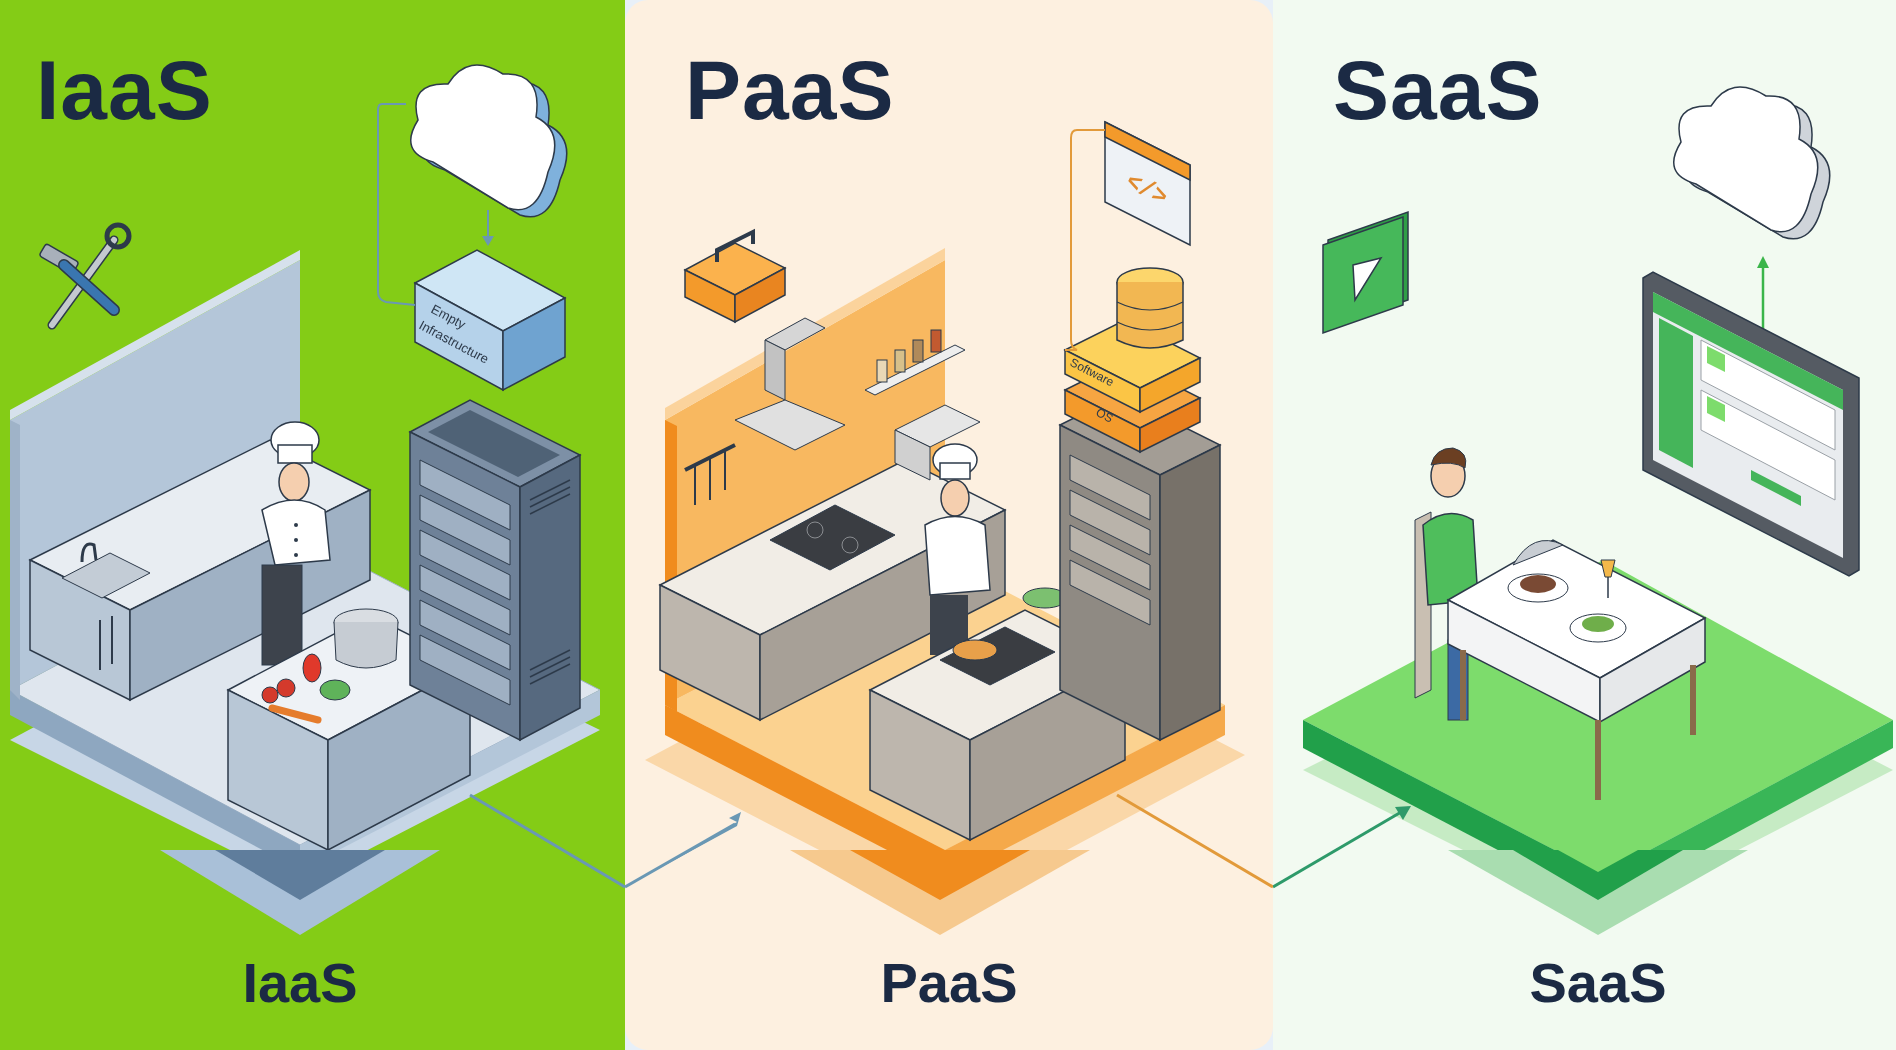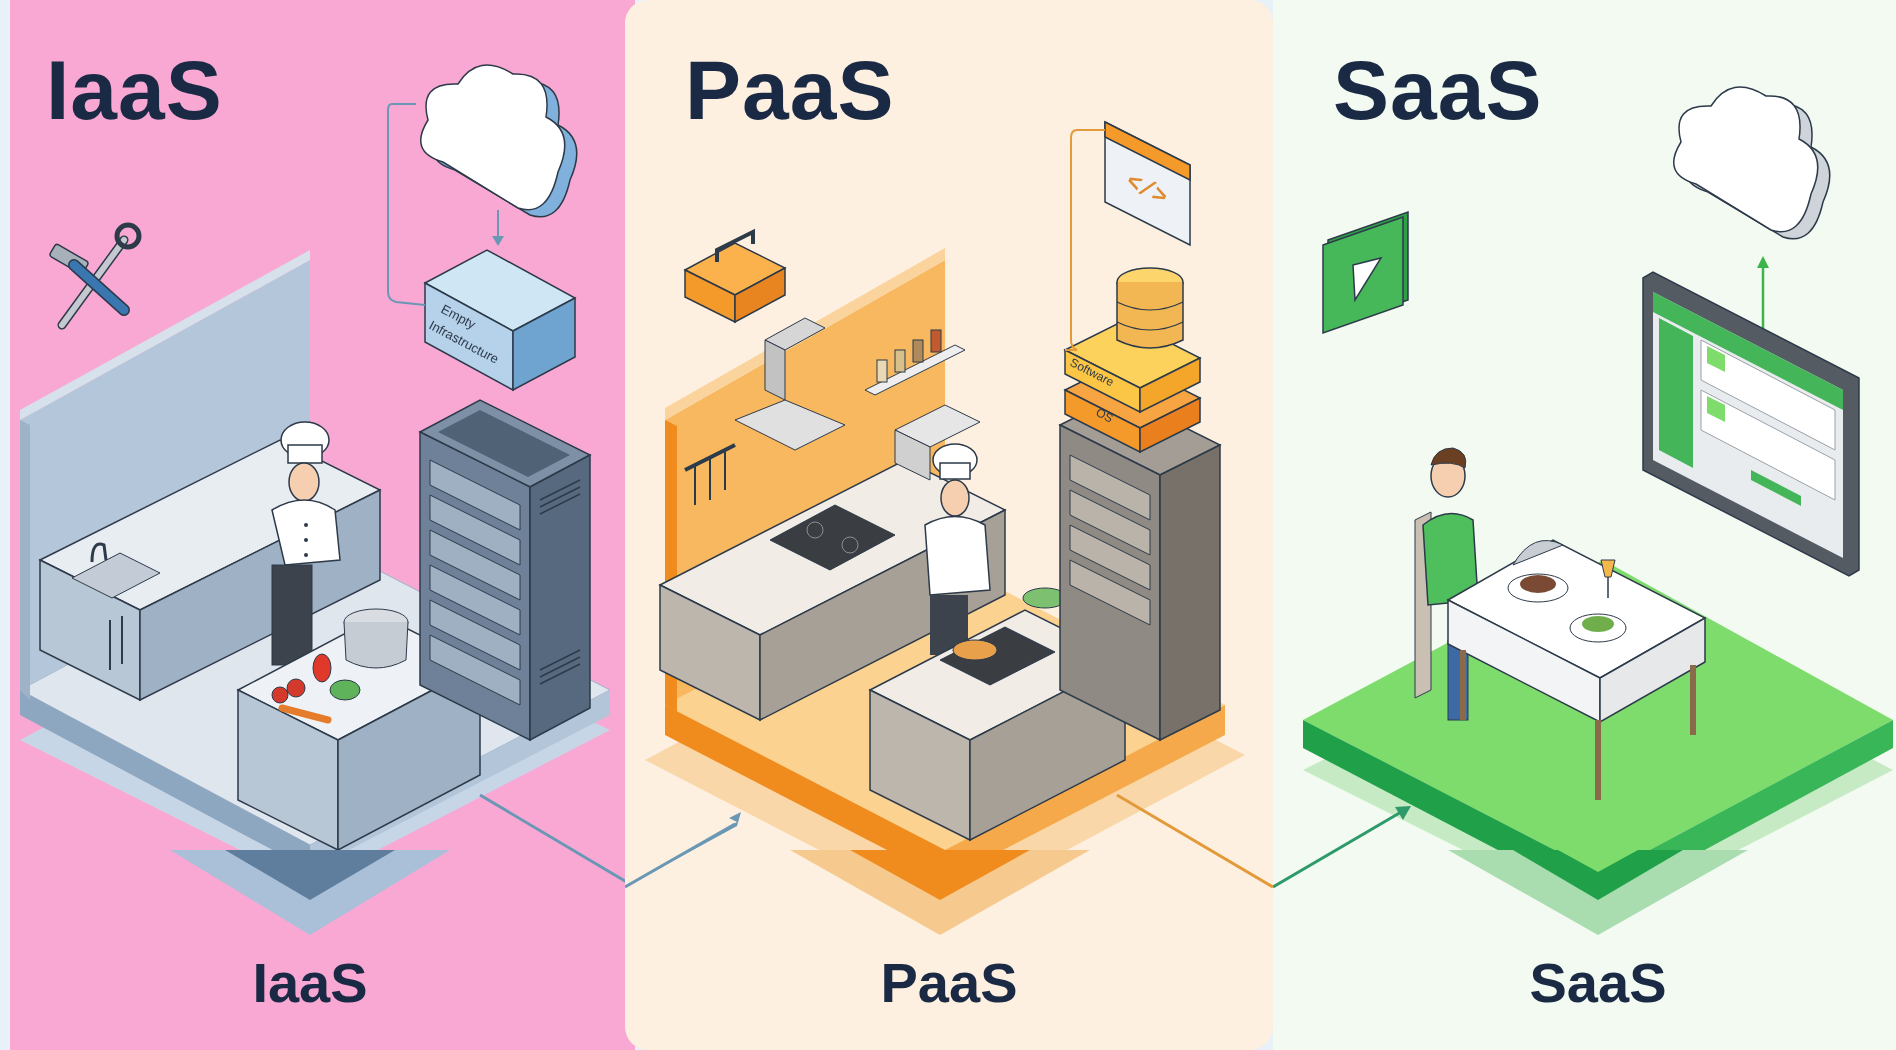--- a/index.html
+++ b/index.html
@@ -9,21 +9,21 @@
   .title{position:absolute;font-family:"Liberation Sans",sans-serif;font-weight:700;color:#1b2a44;}
   .title.top{font-size:84px;top:42px;letter-spacing:1px;}
   .title.bottom{font-size:56px;top:950px;transform:translateX(-50%);}
   svg{position:absolute;left:0;top:0;}
 </style>
 </head>
 <body>
 
 <div id="stage">
 
-  <div class="panel" style="left:10px;width:625px;background:#f9a8d4;">
+  <div class="panel" style="left:0;width:625px;background:#84cc16;">
     <div class="title top" style="left:36px;">IaaS</div>
     <svg width="625" height="1050">
 
       <polygon points="10,740 300,585 600,730 300,885" fill="#c7d6e6"></polygon>
 
       <polygon points="10,690 300,535 600,690 300,845" fill="#dfe6ee" stroke="#9fb2c6"></polygon>
       <polygon points="10,690 300,845 300,870 10,715" fill="#8ea7c0"></polygon>
       <polygon points="300,845 600,690 600,715 300,870" fill="#b3c6d9"></polygon>
 
       <polygon points="10,420 300,260 300,535 10,690" fill="#b4c6d9"></polygon>

